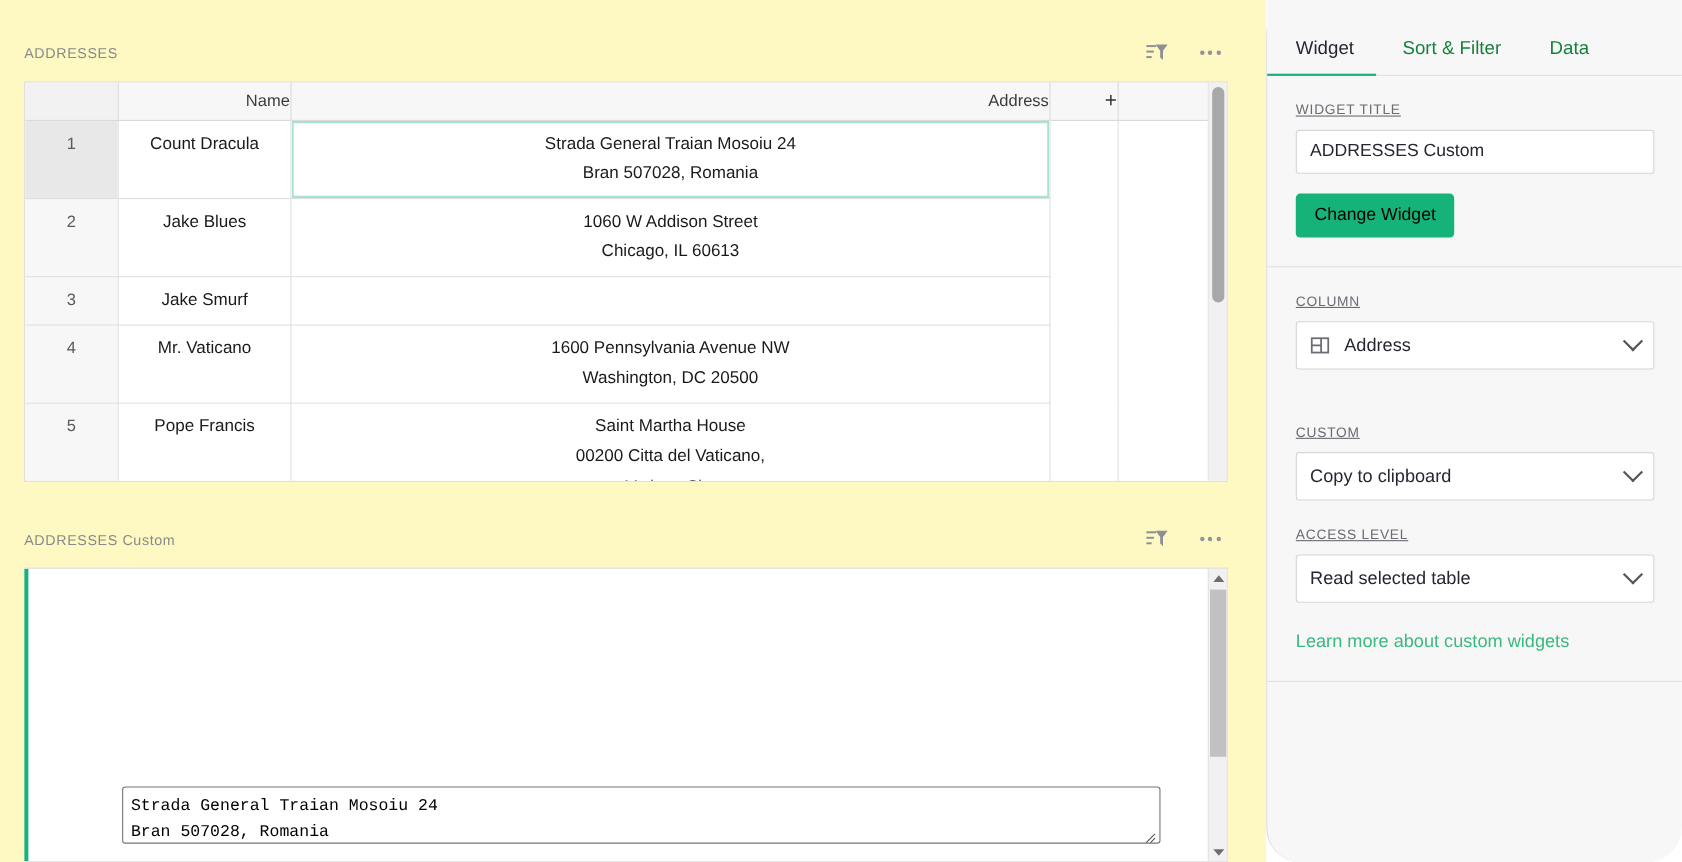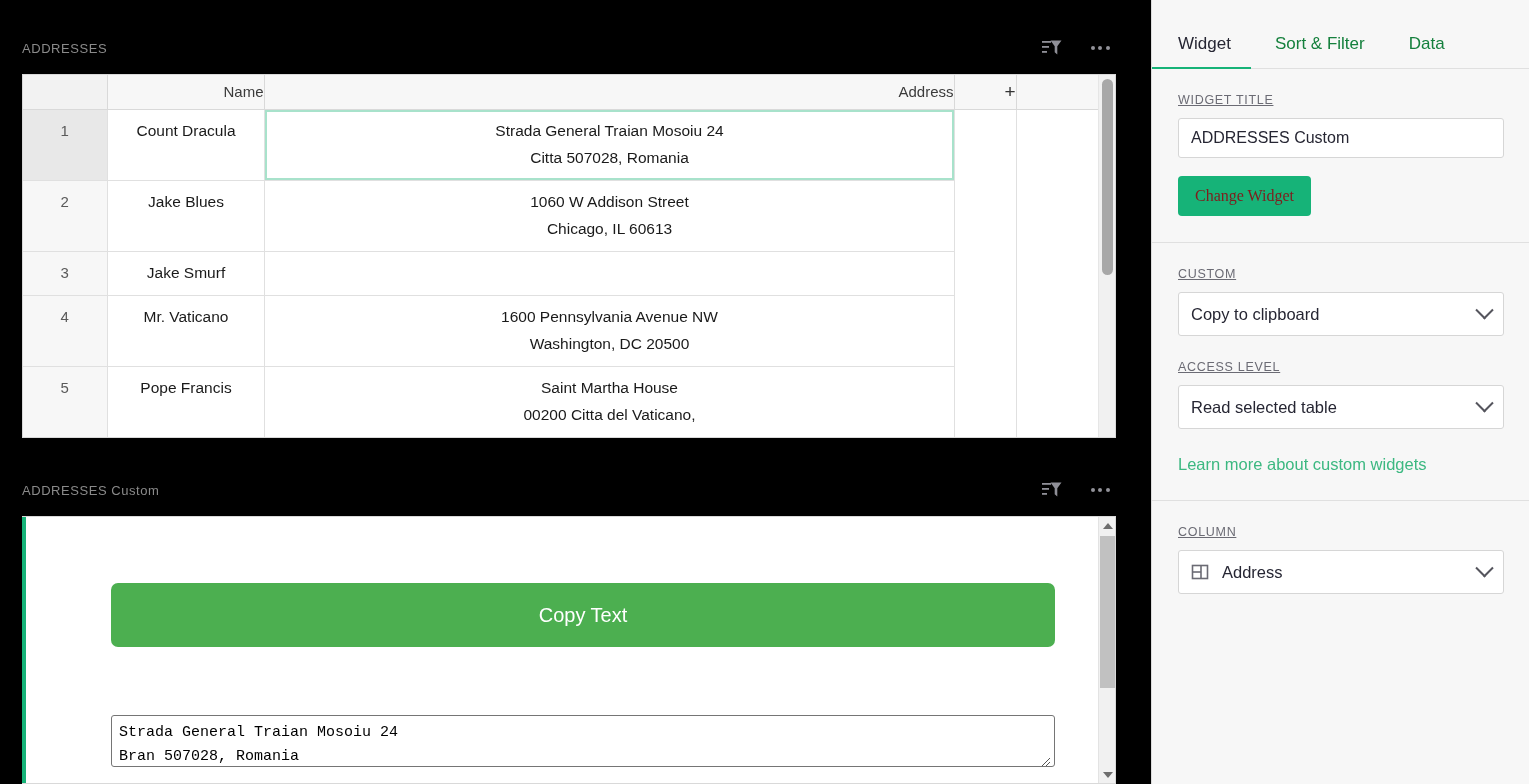--- a/index.html
+++ b/index.html
@@ -10,21 +10,21 @@
     background: #ffffff;
     font-family: "Liberation Sans", sans-serif;
     -webkit-font-smoothing: antialiased;
   }
   #app { position: relative; width: 1529px; height: 784px; display: flex; }
 
   
   #main {
     width: 1151px; height: 784px;
     position: relative;
-    background: #000000;
+    background: #fef9c3;
     flex: 0 0 1151px;
   }
 
   
   .widget-header {
     position: absolute;
     left: 0; right: 0;
     height: 40px;
     display: flex;
     align-items: center;
@@ -235,20 +235,21 @@
     background: #c1c1c1;
   }
 
   
   #panel {
     width: 378px; height: 784px;
     flex: 0 0 378px;
     background: #f7f7f7;
     border-left: 1px solid #dcdcdc;
     position: relative;
+    border-radius: 32px;
   }
   .tabs {
     display: flex;
     align-items: flex-end;
     height: 69px;
     padding: 0 0 0 26px;
     border-bottom: 1px solid #e0e0e0;
     background: #f7f7f7;
     gap: 0;
   }
@@ -293,25 +294,25 @@
     color: #262633;
     padding: 0 12px;
     font-family: "Liberation Sans", sans-serif;
     outline: none;
   }
   .btn-primary {
     margin-top: 18px;
     height: 40px;
     padding: 0 17px;
     background: #16b378;
-    color: #7f1d1d;
+    color: #000000;
     border: none;
     border-radius: 4px;
     font-size: 16px;
-    font-family: Liberation Serif, serif;
+    font-family: Liberation Sans, sans-serif;
     cursor: pointer;
   }
   .select {
     position: relative;
     width: 326px; height: 44px;
     border: 1px solid #d6d6d6;
     border-radius: 3px;
     background: #ffffff;
     display: flex;
     align-items: center;
@@ -390,21 +391,21 @@
               <th><span class="plus-glyph">+</span></th>
               <th class="blank"></th>
             </tr>
           </thead>
           <tbody>
             <tr class="sel">
               <td class="rownum">1</td>
               <td class="name">Count Dracula</td>
               <td class="addr selected">
                 <span class="cell-line">Strada General Traian Mosoiu 24</span>
-                <span class="cell-line">Citta 507028, Romania</span>
+                <span class="cell-line">Bran 507028, Romania</span>
               </td>
               <td class="padb"></td>
               <td class="pad"></td>
             </tr>
             <tr>
               <td class="rownum">2</td>
               <td class="name">Jake Blues</td>
               <td class="addr">
                 <span class="cell-line">1060 W Addison Street</span>
                 <span class="cell-line">Chicago, IL 60613</span>
@@ -468,21 +469,20 @@
               <i></i>
               <i></i>
             </span>
         </div>
       </div>
     </div>
 
     <div id="custom-widget">
       <div class="accent"></div>
       <div class="cw-body">
-        <button class="copy-btn">Copy Text</button>
         <textarea class="copy-area" style="">Strada General Traian Mosoiu 24
 Bran 507028, Romania</textarea>
         <svg class="resize-grip" style="left:1013px; top:238px;" viewBox="0 0 12 12">
           <line x1="11" y1="3" x2="3" y2="11" stroke="#555" stroke-width="1"></line>
           <line x1="11" y1="7" x2="7" y2="11" stroke="#555" stroke-width="1"></line>
         </svg>
       </div>
       <div class="vscroll-classic">
         <div class="arrow up">
             <span class="tri up"></span>
@@ -501,43 +501,43 @@
       <div class="tab active">Widget</div>
       <div class="tab">Sort &amp; Filter</div>
       <div class="tab">Data</div>
     </div>
 
     <div class="section">
       <div class="label">WIDGET TITLE</div>
       <input class="textfield" type="text" value="ADDRESSES Custom" style="">
       <br>
       <button class="btn-primary">Change Widget</button>
-    </div>
-
-    <div class="section">
-      <div class="label">CUSTOM</div>
-      <div class="select">
-        <span class="val">Copy to clipboard</span>
-        <span class="chev"></span>
-      </div>
-      <div class="label">ACCESS LEVEL</div>
-      <div class="select">
-        <span class="val">Read selected table</span>
-        <span class="chev"></span>
-      </div>
-      <a class="link">Learn more about custom widgets</a>
     </div>
 
     <div class="section last">
       <div class="label">COLUMN</div>
       <div class="select">
         <svg class="col-icon" viewBox="0 0 18 18">
           <rect x="1.5" y="2.5" width="15" height="13" fill="none" stroke="#6b6b74" stroke-width="1.6"></rect>
           <line x1="10" y1="2.5" x2="10" y2="15.5" stroke="#6b6b74" stroke-width="1.6"></line>
           <line x1="1.5" y1="9" x2="10" y2="9" stroke="#6b6b74" stroke-width="1.6"></line>
         </svg>
         <span class="val">Address</span>
         <span class="chev"></span>
       </div>
     </div>
 
+    <div class="section">
+      <div class="label">CUSTOM</div>
+      <div class="select">
+        <span class="val">Copy to clipboard</span>
+        <span class="chev"></span>
+      </div>
+      <div class="label">ACCESS LEVEL</div>
+      <div class="select">
+        <span class="val">Read selected table</span>
+        <span class="chev"></span>
+      </div>
+      <a class="link">Learn more about custom widgets</a>
+    </div>
+
   </div>
 </div>
 
 </body></html>

